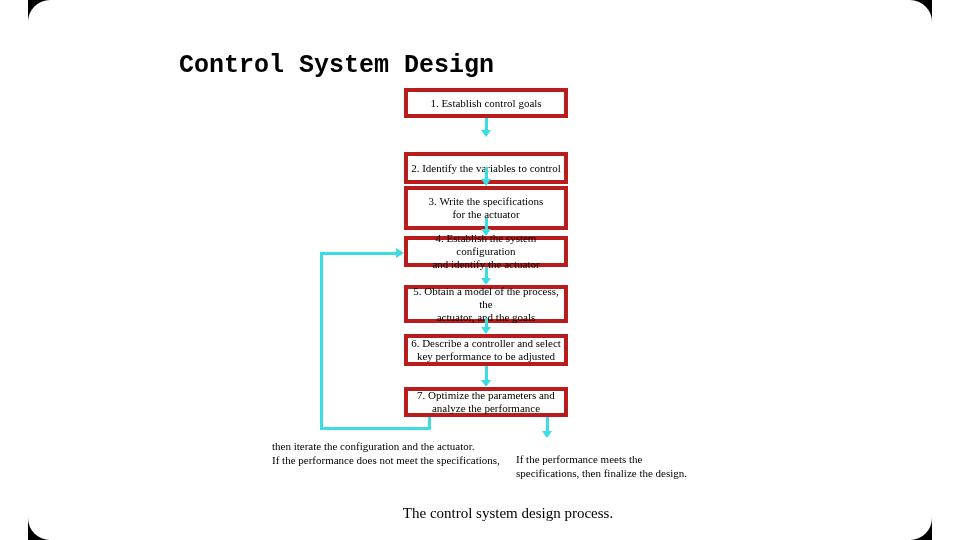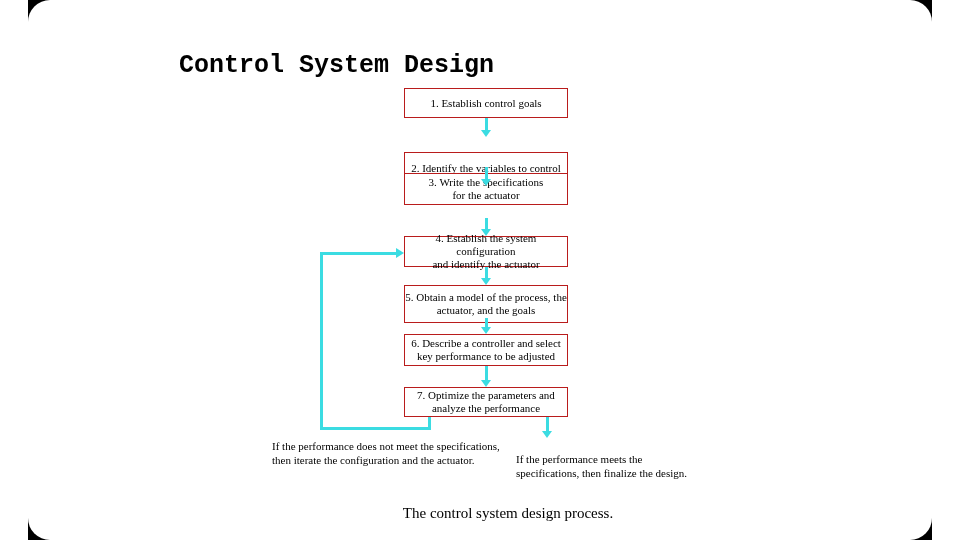--- a/index.html
+++ b/index.html
@@ -11,21 +11,21 @@
   .slide-face  { position: absolute; left: 0; top: 0; width: 904px; height: 540px;
                  background: #fff; border-radius: 22px; }
 
   .content { position: absolute; left: 0; top: 0; width: 960px; height: 540px; }
 
   .title { position: absolute; left: 167px; top: 40px; margin: 12px;
            font-family: Liberation Mono, monospace; font-weight: bold;
            font-size: 25px; line-height: 1.15; color: #000; }
 
   .fbox { position: absolute; left: 404px; width: 164px; box-sizing: border-box;
-          border: 1px solid #b91c1c; background: #fff;
+          border: 4px solid #b91c1c; background: #fff;
           display: flex; flex-direction: column; align-items: center; justify-content: center;
           font-size: 11px; line-height: 13px; text-align: center; }
 
   .vshaft { position: absolute; width: 3px; background: var(--arrow); }
   .vhead  { position: absolute; width: 0; height: 0;
             border-left: 5px solid transparent; border-right: 5px solid transparent;
             border-top: 7px solid var(--arrow); }
   .hseg   { position: absolute; height: 3px; background: var(--arrow); }
   .rhead  { position: absolute; width: 0; height: 0;
             border-top: 5px solid transparent; border-bottom: 5px solid transparent;
@@ -47,21 +47,21 @@
   <div class="content">
 
     <h1 class="title">Control System Design</h1>
 
     <div class="fbox" style="top:88px;height:30px">
       <span>1. Establish control goals</span>
     </div>
     <div class="fbox" style="top:152px;height:32px">
       <span>2. Identify the variables to control</span>
     </div>
-    <div class="fbox" style="top:173px;height:32px">
+    <div class="fbox" style="top:186px;height:44px">
       <span>3. Write the specifications</span>
       <span>for the actuator</span>
     </div>
     <div class="fbox" style="top:236px;height:31px">
       <span>4. Establish the system configuration</span>
       <span>and identify the actuator</span>
     </div>
     <div class="fbox" style="top:285px;height:38px">
       <span>5. Obtain a model of the process, the</span>
       <span>actuator, and the goals</span>
@@ -107,22 +107,22 @@
 
     <div>
       <div class="vshaft" style="left:428px;top:417px;height:13px"></div>
       <div class="hseg" style="left:320px;top:427px;width:111px"></div>
       <div class="vshaft" style="left:320px;top:252px;height:178px"></div>
       <div class="hseg" style="left:323px;top:252px;width:73px"></div>
       <div class="rhead" style="left:396px;top:248px"></div>
     </div>
 
     <div class="note" style="left:272px;top:439px">
+      <div>then iterate the configuration and the actuator.</div>
       <div>If the performance does not meet the specifications,</div>
-      <div>then iterate the configuration and the actuator.</div>
     </div>
     <div class="note" style="left:516px;top:452px">
       <div>If the performance meets the</div>
       <div>specifications, then finalize the design.</div>
     </div>
 
     <div class="caption">The control system design process.</div>
 
   </div>
 </div>

